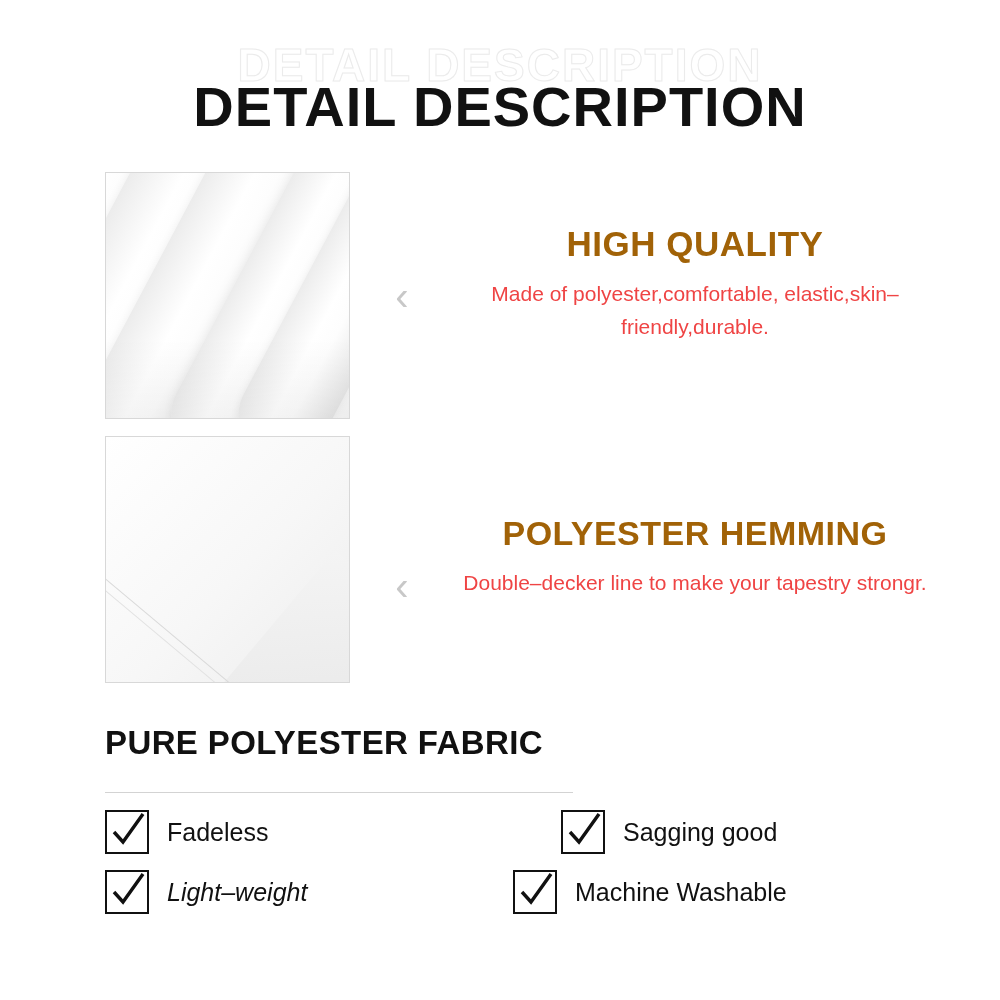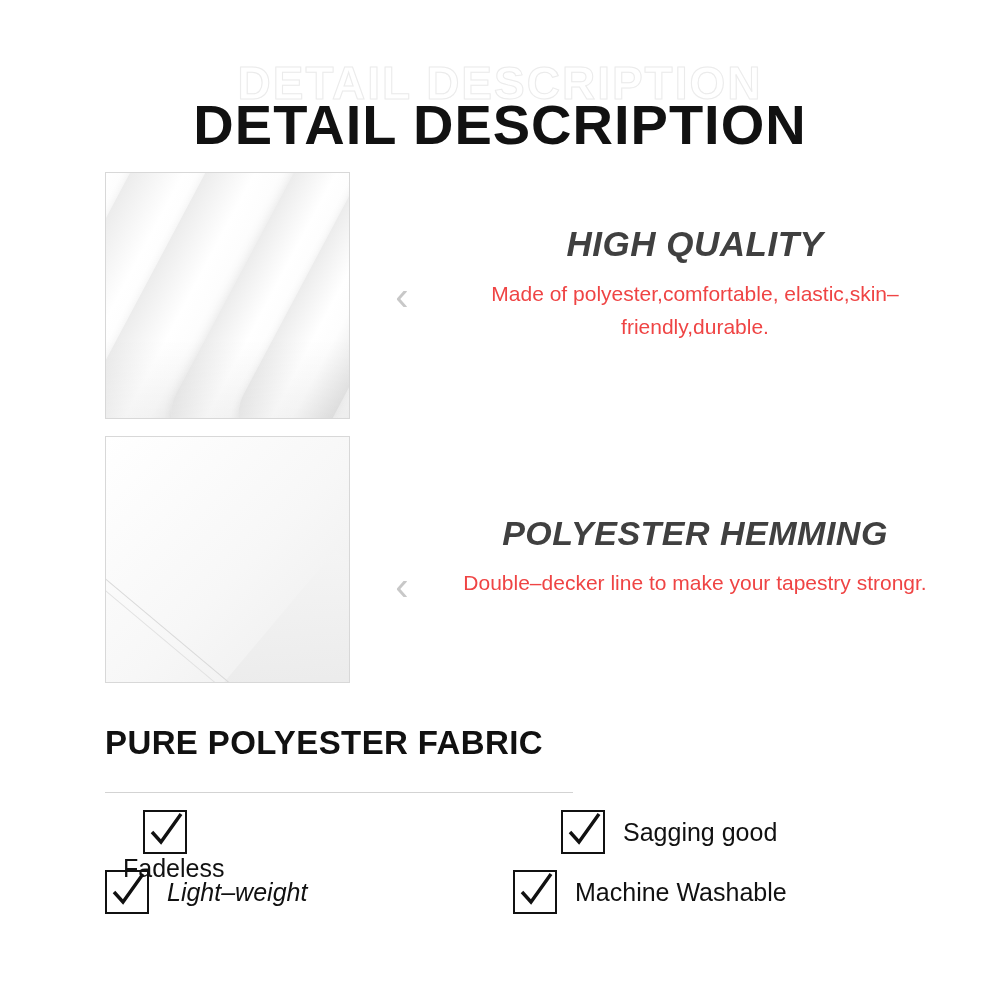--- a/index.html
+++ b/index.html
@@ -13,21 +13,21 @@
     font-family: "Liberation Sans", sans-serif;
     color: #111111;
     overflow: hidden;
     position: relative;
   }
 
   
   .header {
     position: absolute;
     left: 0;
-    top: 50px;
+    top: 32px;
     width: 892px;
     height: 120px;
   }
   .ghost-title {
     position: absolute;
     left: 0;
     top: 6px;
     width: 1000px;
     text-align: center;
     font-size: 46px;
@@ -133,23 +133,22 @@
   .text-block {
     position: absolute;
     left: 430px;
     width: 530px;
     text-align: center;
   }
   .feat-title {
     font-size: 35px;
     font-weight: bold;
     letter-spacing: 0.5px;
-    color: #404040;
-    white-space: nowrap;
-    font-style: italic;
+    color: #a16207;
+    white-space: nowrap;
   }
   .feat-desc {
     margin-top: 14px;
     font-size: 21px;
     line-height: 1.55;
     color: #ef4444;
   }
   .tb-1 { top: 52px; }
   .tb-2 { top: 78px; }
   .tb-2 .feat-title { font-size: 34px; }
@@ -183,21 +182,21 @@
     position: absolute;
     left: 105px;
     top: 86px;
     width: 800px;
   }
   .check-item {
     position: absolute;
     display: flex;
     align-items: center;
   }
-  .check-item.c0 { left: 0;   top: 0; flex-direction: column; }
+  .check-item.c0 { left: 0;   top: 0; }
   .check-item.c1 { left: 408px; top: 0; padding-left: 48px; }
   .check-item.c2 { left: 0;   top: 60px; font-style: italic; }
   .check-item.c3 { left: 408px; top: 60px; align-items: center; }
 
   .checkbox {
     width: 40px;
     height: 40px;
     border: 2px solid #111111;
     position: relative;
     flex: 0 0 auto;

